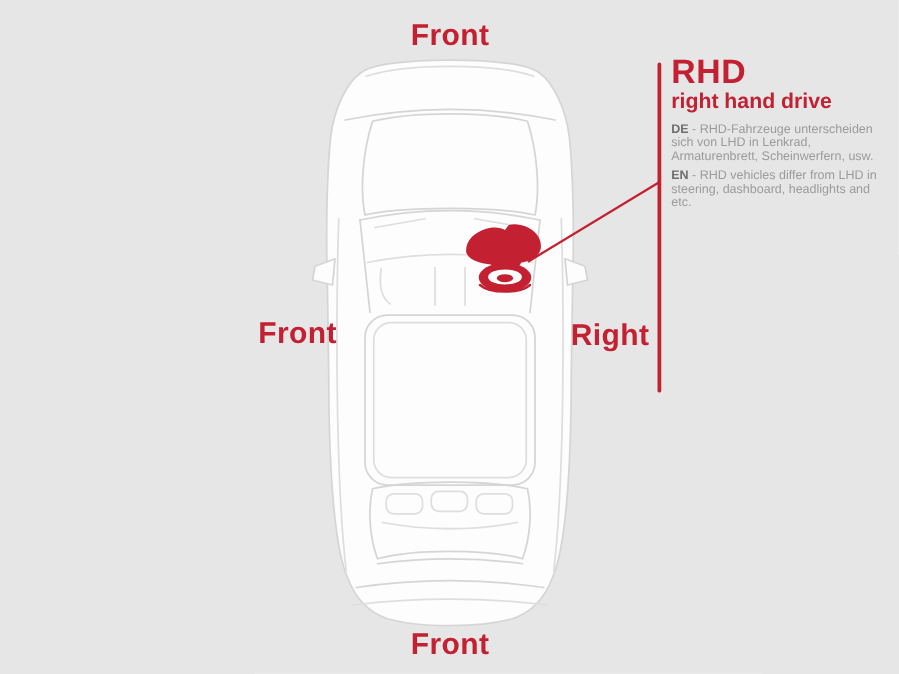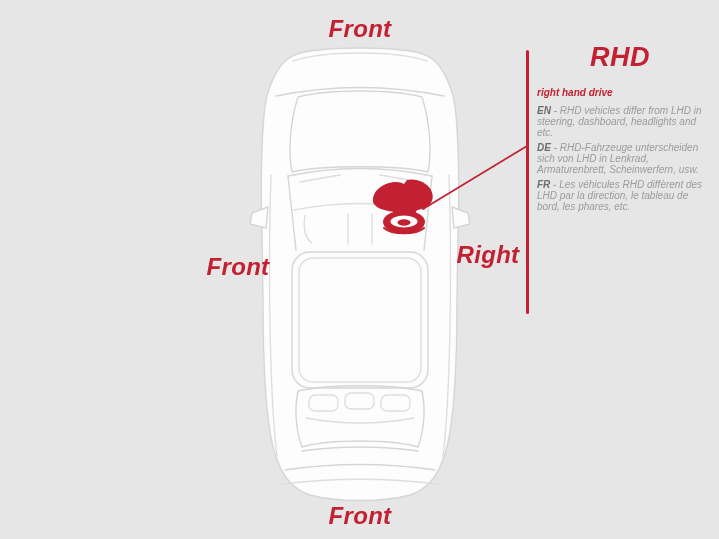--- a/index.html
+++ b/index.html
@@ -11,21 +11,20 @@
     --text-gray:#9b9b9b;
     --code-gray:#6e6e6e;
   }
   *{box-sizing:border-box;margin:0;padding:0;}
   body{font-family:"Liberation Sans",sans-serif;}
   .canvas{
     position:relative;
     width:719px;height:539px;
     background:var(--bg);
     overflow:hidden;
-    font-style:italic;
   }
   .car-svg{position:absolute;left:0;top:0;}
   .dir-label{
     position:absolute;
     transform:translate(-50%,-50%);
     color:var(--red);
     font-weight:bold;
     font-size:24px;
     letter-spacing:.3px;
     white-space:nowrap;
@@ -41,27 +40,26 @@
     position:absolute;
     left:537px;top:44px;
     width:166px;
   }
   .panel-title{
     color:var(--red);
     font-size:27px;
     line-height:26px;
     font-weight:bold;
     letter-spacing:.5px;
-    text-align:center;
   }
   .panel-subtitle{
     color:var(--red);
-    font-size:10px;
+    font-size:17px;
     font-weight:bold;
-    margin-top:17px;
+    margin-top:1px;
   }
   .translations{margin-top:7px;}
   .translations p{
     font-size:10px;
     line-height:11px;
     color:var(--text-gray);
     margin-bottom:4px;
   }
   .translations .code{
     color:var(--code-gray);
@@ -127,27 +125,26 @@
       <ellipse cx="404" cy="221.5" rx="13.5" ry="6" fill="var(--car-fill)"></ellipse>
       <ellipse cx="404" cy="222.5" rx="6.5" ry="3.2" fill="var(--red)"></ellipse>
       <path d="M384,228 C392,235 416,235 424,228" stroke="var(--red)" stroke-width="2" fill="none" stroke-linecap="round"></path>
     </g>
 
     <line x1="423" y1="209" x2="527" y2="146" stroke="var(--red)" stroke-width="1.8" stroke-linecap="round"></line>
   </svg>
 
   <div class="dir-label" style="left:360px;top:29px">Front</div>
   <div class="dir-label" style="left:238px;top:267px">Front</div>
-  <div class="dir-label" style="left:488px;top:255px">Right</div>
+  <div class="dir-label" style="left:488px;top:269px">Right</div>
   <div class="dir-label" style="left:360px;top:516px">Front</div>
 
   <div class="accent-line"></div>
   <div class="panel">
     <div class="panel-title">RHD</div>
     <div class="panel-subtitle">right hand drive</div>
     <div class="translations">
+        <p><b class="code">DE</b> - RHD-Fahrzeuge unterscheiden sich von LHD in Lenkrad, Armaturenbrett, Scheinwerfern, usw.</p>
         <p><b class="code">EN</b> - RHD vehicles differ from LHD in steering, dashboard, headlights and etc.</p>
-        <p><b class="code">DE</b> - RHD-Fahrzeuge unterscheiden sich von LHD in Lenkrad, Armaturenbrett, Scheinwerfern, usw.</p>
-        <p><b class="code">FR</b> - Les véhicules RHD diffèrent des LHD par la direction, le tableau de bord, les phares, etc.</p>
       </div>
   </div>
 
 </div>
 
 </body></html>

